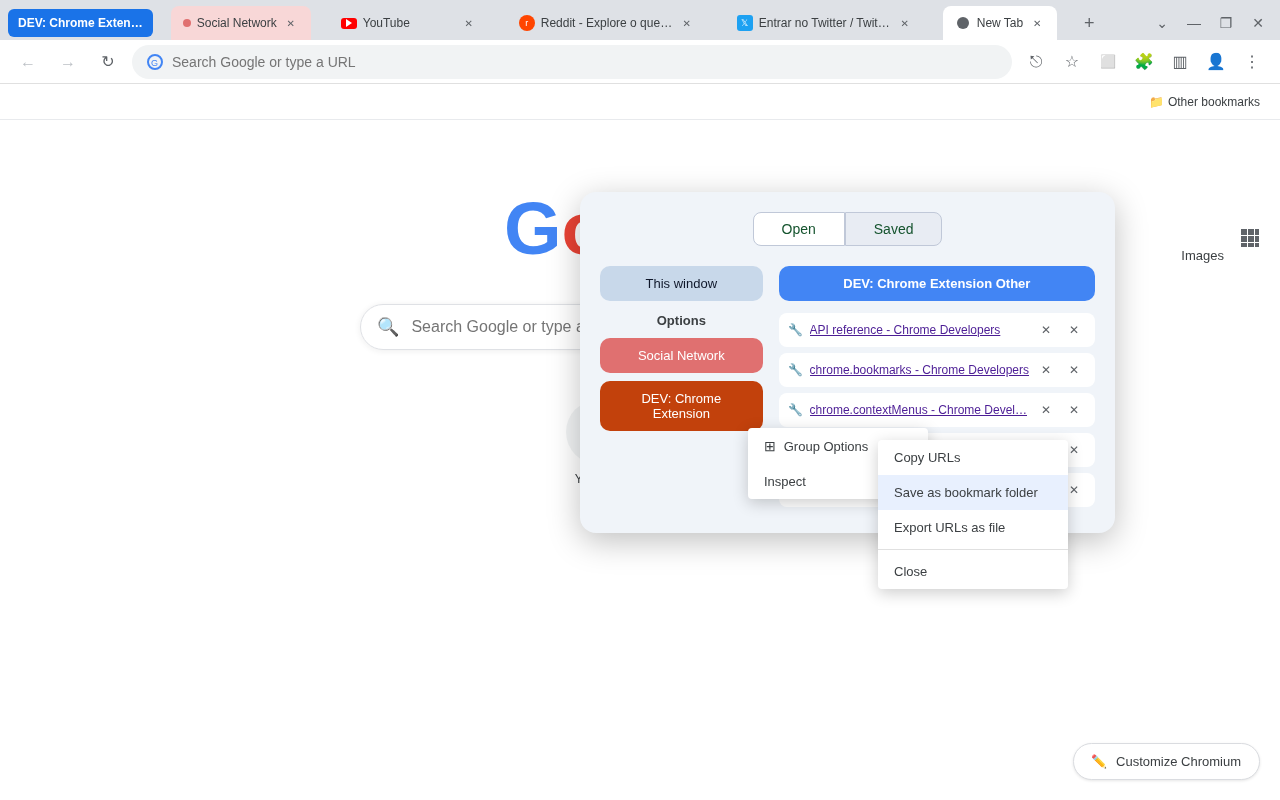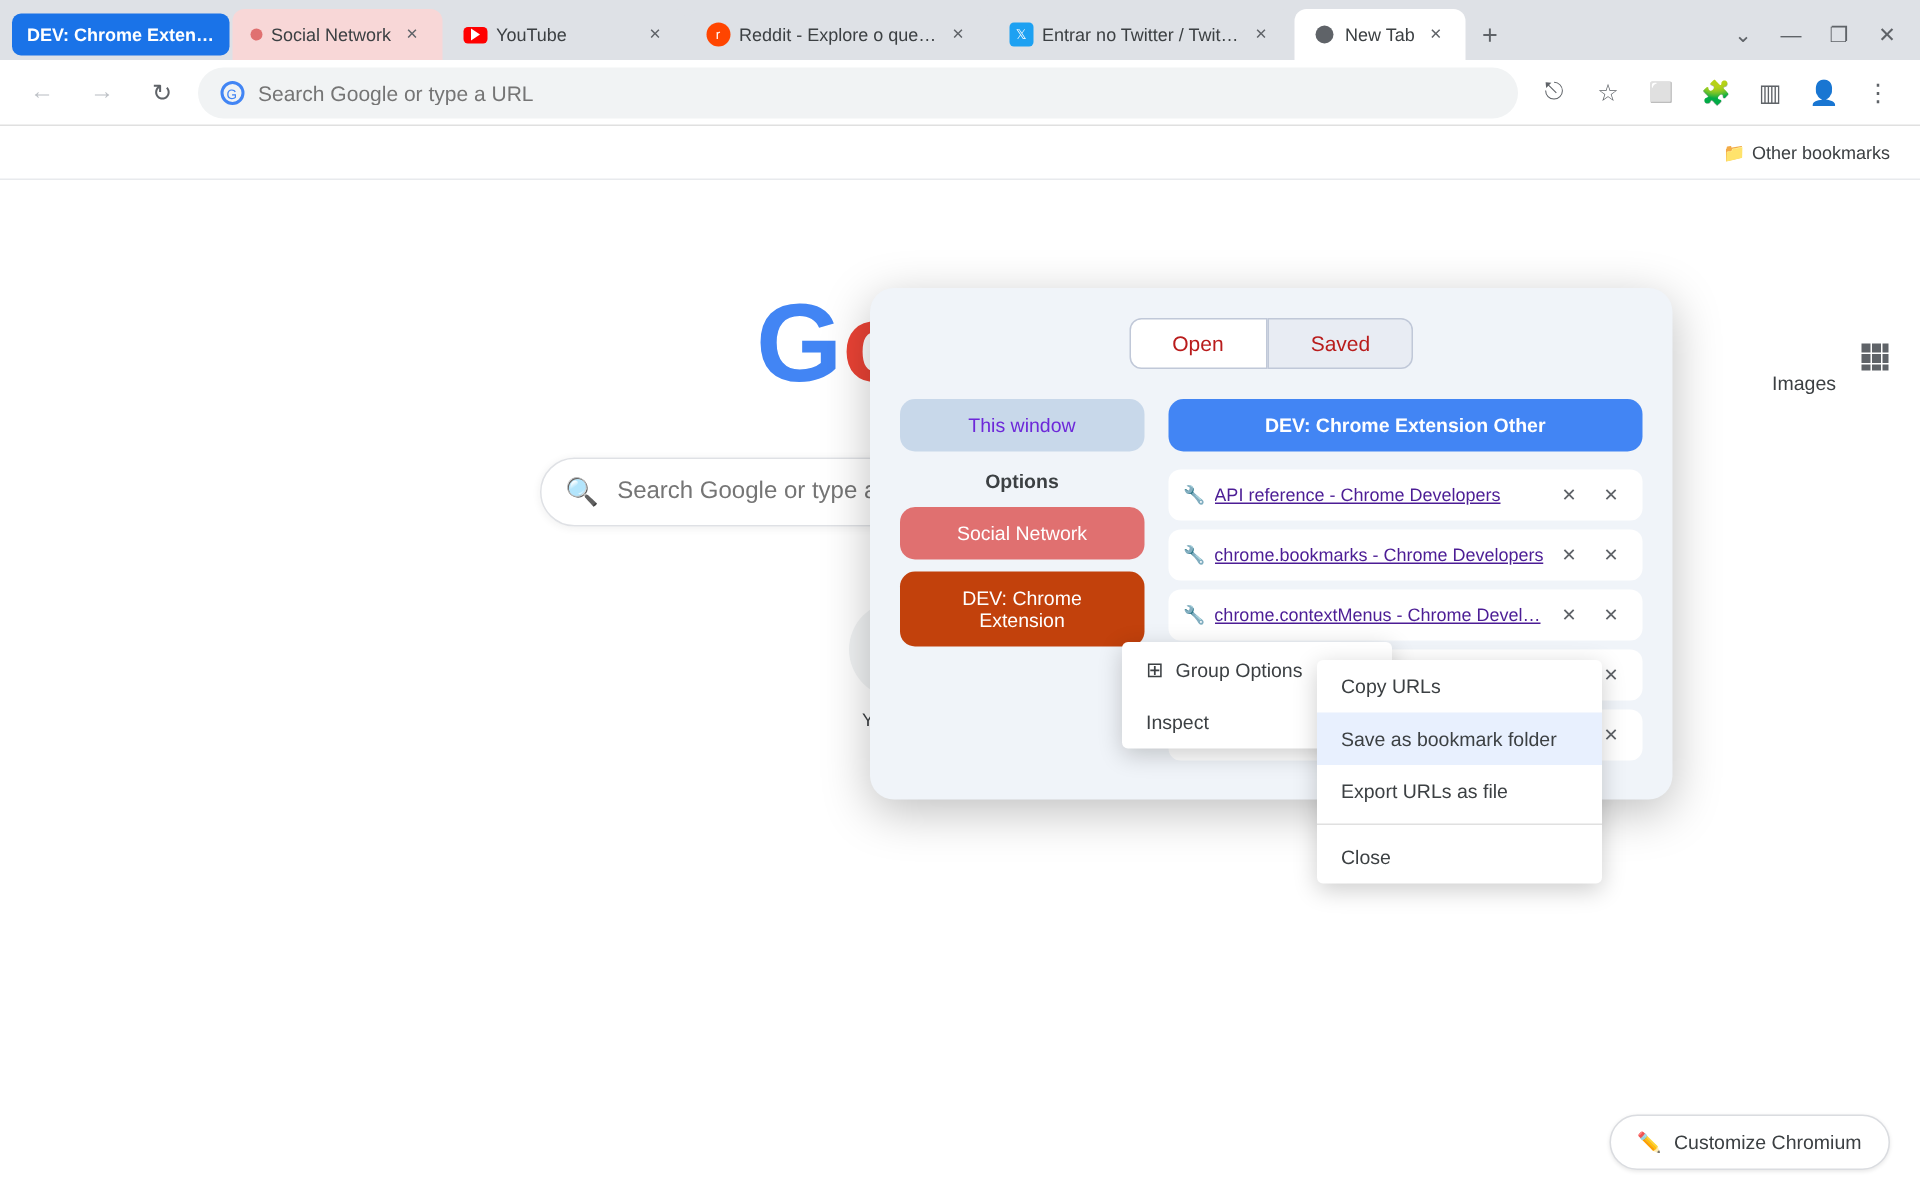--- a/index.html
+++ b/index.html
@@ -3,21 +3,21 @@
   <meta charset="utf-8">
   <style>
     * { margin: 0; padding: 0; box-sizing: border-box; }
     body { width: 1280px; height: 800px; font-family: 'Segoe UI', Arial, sans-serif; background: #fff; overflow: hidden; position: relative; }
 
     
     .browser-frame { width: 100%; height: 100%; display: flex; flex-direction: column; }
 
     
     .tab-bar {
-      display: flex; align-items: flex-end; background: #dee1e6; height: 40px; padding: 0 8px; padding-top: 6px; gap: 2px;
+      display: flex; align-items: flex-end; background: #dee1e6; height: 40px; padding: 0 8px; padding-top: 6px; gap: 18px;
     }
     .tab {
       display: flex; align-items: center; height: 34px; padding: 0 12px; border-radius: 8px 8px 0 0; font-size: 12px; color: #3c4043; max-width: 200px; min-width: 100px; cursor: pointer; gap: 6px; position: relative; background: #dee1e6;
     }
     .tab.active { background: #fff; }
     .tab .tab-title { flex: 1; white-space: nowrap; overflow: hidden; text-overflow: ellipsis; }
     .tab .tab-close { width: 16px; height: 16px; border-radius: 50%; display: flex; align-items: center; justify-content: center; font-size: 10px; color: #5f6368; cursor: pointer; }
     .tab-dev { background: #1a73e8; border-radius: 6px; color: #fff; font-weight: 600; font-size: 12px; height: 28px; display: flex; align-items: center; padding: 0 10px; margin-bottom: 3px; }
     .tab-new { width: 28px; height: 28px; display: flex; align-items: center; justify-content: center; color: #5f6368; font-size: 18px; cursor: pointer; margin-bottom: 3px; }
     .tab-bar-right { margin-left: auto; display: flex; align-items: center; gap: 4px; padding-bottom: 3px; }
@@ -64,29 +64,29 @@
 
     
     .add-shortcut-icon { width: 40px; height: 40px; border-radius: 50%; border: 2px solid #dadce0; display: flex; align-items: center; justify-content: center; color: #5f6368; font-size: 22px; }
 
     
     .popup-overlay { position: absolute; top: 0; left: 0; width: 100%; height: 100%; pointer-events: none; }
     .tab-manager-popup {
       position: absolute; top: 72px; left: 580px; width: 535px; background: #f0f4f9; border-radius: 16px; box-shadow: 0 8px 32px rgba(0,0,0,0.25); padding: 20px; pointer-events: all; z-index: 10;
     }
     .popup-tabs { display: flex; justify-content: center; gap: 0; margin-bottom: 20px; }
-    .popup-tab { padding: 8px 28px; border: 1px solid #c0c8d8; font-size: 14px; color: #b91c1c; cursor: pointer; background: #e8ecf3; }
+    .popup-tab { padding: 8px 28px; border: 1px solid #c0c8d8; font-size: 14px; color: #14532d; cursor: pointer; background: #e8ecf3; }
     .popup-tab:first-child { border-radius: 8px 0 0 8px; }
     .popup-tab:last-child { border-radius: 0 8px 8px 0; }
     .popup-tab.active { background: #fff; border-color: #c0c8d8; }
     .popup-content { display: flex; gap: 16px; }
     .popup-left { width: 200px; }
     .popup-right { flex: 1; }
 
-    .window-item { padding: 10px 16px; border-radius: 10px; background: #c8d8ea; font-size: 13px; color: #6d28d9; cursor: pointer; text-align: center; margin-bottom: 12px; }
+    .window-item { padding: 10px 16px; border-radius: 10px; background: #c8d8ea; font-size: 13px; color: #0f172a; cursor: pointer; text-align: center; margin-bottom: 12px; }
     .groups-label { font-size: 13px; font-weight: 600; color: #3c4043; margin-bottom: 10px; text-align: center; }
 
     .group-item { padding: 10px 16px; border-radius: 10px; font-size: 13px; color: #fff; cursor: pointer; text-align: center; margin-bottom: 8px; }
     .group-social { background: #e07070; }
     .group-dev { background: #c2410c; }
 
     .right-panel-title { padding: 10px 16px; border-radius: 10px; background: #4285f4; font-size: 13px; color: #fff; text-align: center; margin-bottom: 12px; font-weight: 600; }
 
     .tab-entry { display: flex; align-items: center; background: #fff; border-radius: 8px; padding: 6px 10px; margin-bottom: 6px; gap: 6px; }
     .tab-entry-text { flex: 1; font-size: 12px; color: #4c1d95; white-space: nowrap; overflow: hidden; text-overflow: ellipsis; text-decoration: underline; }

